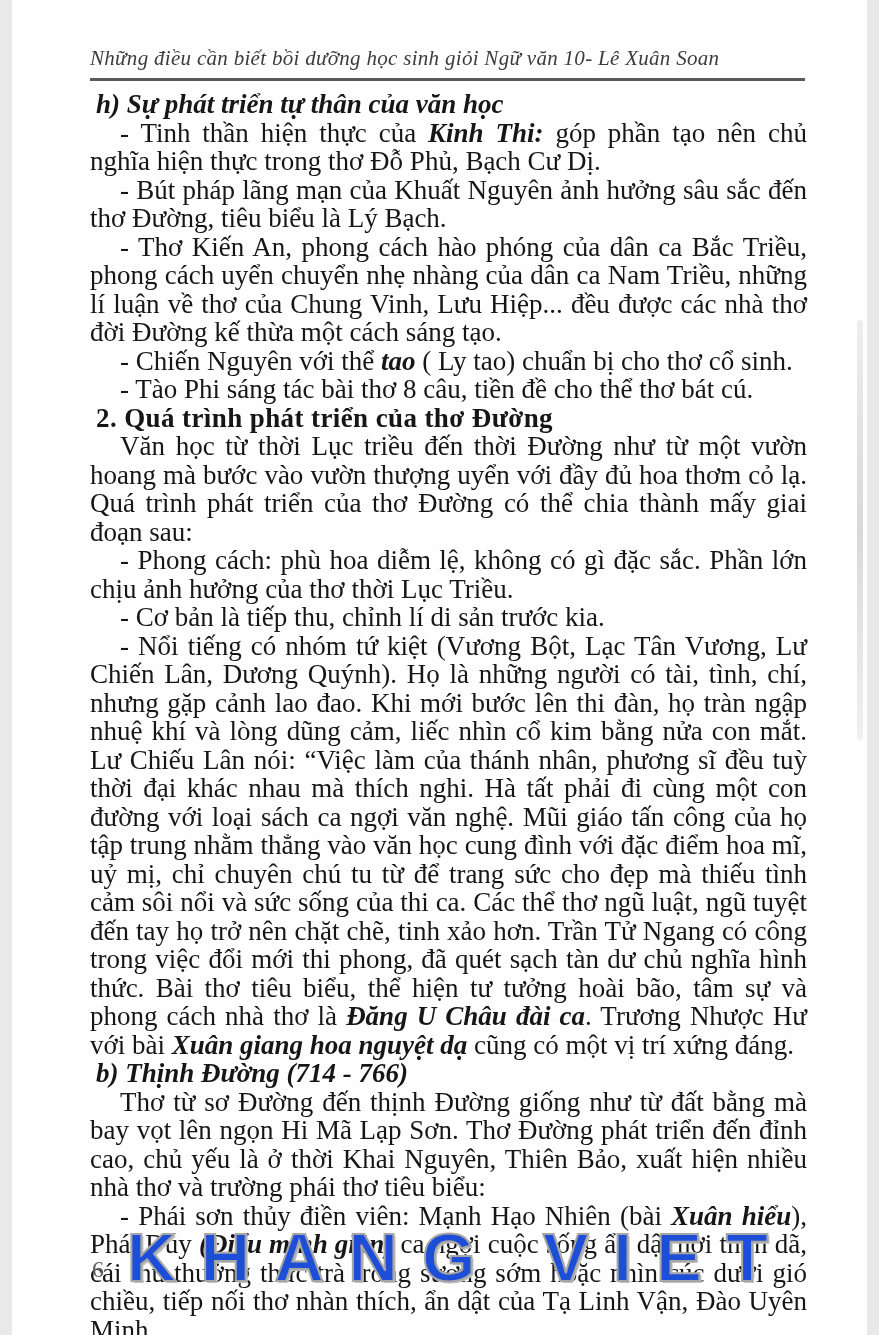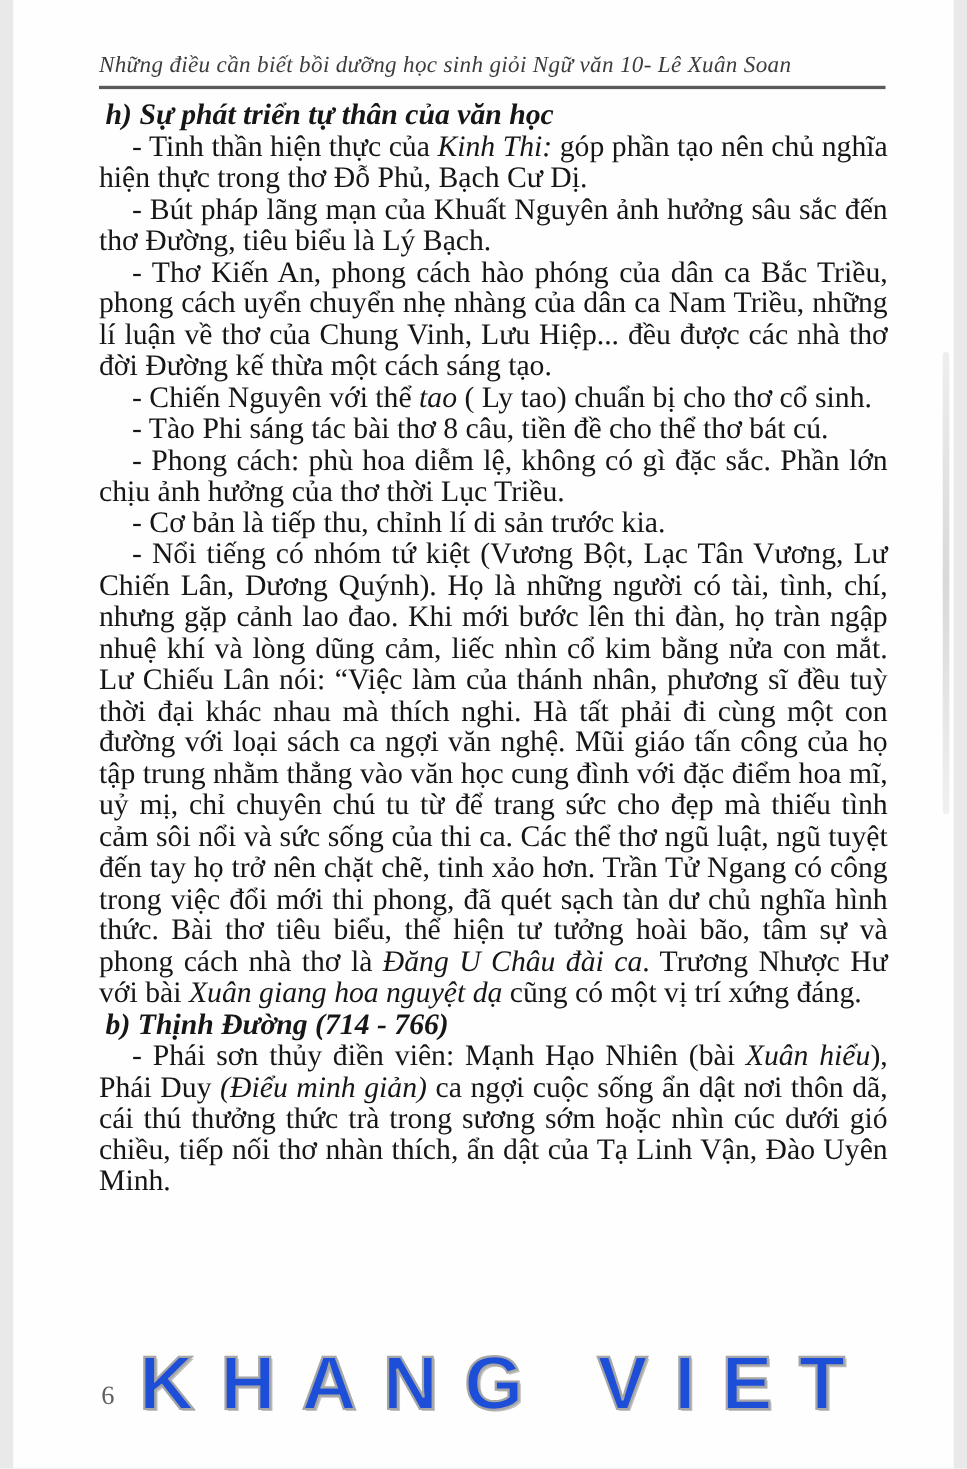--- a/index.html
+++ b/index.html
@@ -40,21 +40,21 @@
     font-style: italic;
     text-indent: 6px;
     text-align: left;
   }
   .page-body p.heading-b {
     font-weight: bold;
     text-indent: 6px;
     text-align: left;
     letter-spacing: 0.4px;
   }
-  .it { font-style: italic; }
+  .it { font-style: italic; font-weight: bold; }
   .page-number {
     position: absolute;
     left: 80px;
     bottom: 52px;
     font-size: 24px;
     color: #5f5f5f;
   }
   .watermark {
     position: absolute;
     left: 50%;
@@ -89,24 +89,27 @@
     <span>Những điều cần biết bồi dưỡng học sinh giỏi Ngữ văn 10- Lê Xuân Soan</span>
   </div>
 
   <div class="page-body">
       <p class="heading-bi"><span>h) Sự phát triển tự thân của văn học</span></p>
       <p class="body"><span>- Tinh thần hiện thực của </span><span class="it">Kinh Thi:</span><span> góp phần tạo nên chủ nghĩa hiện thực trong thơ Đỗ Phủ, Bạch Cư Dị.</span></p>
       <p class="body"><span>- Bút pháp lãng mạn của Khuất Nguyên ảnh hưởng sâu sắc đến thơ Đường, tiêu biểu là Lý Bạch.</span></p>
       <p class="body"><span>- Thơ Kiến An, phong cách hào phóng của dân ca Bắc Triều, phong cách uyển chuyển nhẹ nhàng của dân ca Nam Triều, những lí luận về thơ của Chung Vinh, Lưu Hiệp... đều được các nhà thơ đời Đường kế thừa một cách sáng tạo.</span></p>
       <p class="body"><span>- Chiến Nguyên với thể </span><span class="it">tao</span><span> ( Ly tao) chuẩn bị cho thơ cổ sinh.</span></p>
       <p class="body"><span>- Tào Phi sáng tác bài thơ 8 câu, tiền đề cho thể thơ bát cú.</span></p>
+      <p class="heading-b"><span>2. Quá trình phát triển của thơ Đường</span></p>
+      <p class="body"><span>Văn học từ thời Lục triều đến thời Đường như từ một vườn hoang mà bước vào vườn thượng uyển với đầy đủ hoa thơm cỏ lạ. Quá trình phát triển của thơ Đường có thể chia thành mấy giai đoạn sau:</span></p>
       <p class="body"><span>- Phong cách: phù hoa diễm lệ, không có gì đặc sắc. Phần lớn chịu ảnh hưởng của thơ thời Lục Triều.</span></p>
       <p class="body"><span>- Cơ bản là tiếp thu, chỉnh lí di sản trước kia.</span></p>
       <p class="body"><span>- Nổi tiếng có nhóm tứ kiệt (Vương Bột, Lạc Tân Vương, Lư Chiến Lân, Dương Quýnh). Họ là những người có tài, tình, chí, nhưng gặp cảnh lao đao. Khi mới bước lên thi đàn, họ tràn ngập nhuệ khí và lòng dũng cảm, liếc nhìn cổ kim bằng nửa con mắt. Lư Chiếu Lân nói: “Việc làm của thánh nhân, phương sĩ đều tuỳ thời đại khác nhau mà thích nghi. Hà tất phải đi cùng một con đường với loại sách ca ngợi văn nghệ. Mũi giáo tấn công của họ tập trung nhằm thẳng vào văn học cung đình với đặc điểm hoa mĩ, uỷ mị, chỉ chuyên chú tu từ để trang sức cho đẹp mà thiếu tình cảm sôi nổi và sức sống của thi ca. Các thể thơ ngũ luật, ngũ tuyệt đến tay họ trở nên chặt chẽ, tinh xảo hơn. Trần Tử Ngang có công trong việc đổi mới thi phong, đã quét sạch tàn dư chủ nghĩa hình thức. Bài thơ tiêu biểu, thể hiện tư tưởng hoài bão, tâm sự và phong cách nhà thơ là </span><span class="it">Đăng U Châu đài ca</span><span>. Trương Nhược Hư với bài </span><span class="it">Xuân giang hoa nguyệt dạ</span><span> cũng có một vị trí xứng đáng.</span></p>
       <p class="heading-bi"><span>b) Thịnh Đường (714 - 766)</span></p>
+      <p class="body"><span>Thơ từ sơ Đường đến thịnh Đường giống như từ đất bằng mà bay vọt lên ngọn Hi Mã Lạp Sơn. Thơ Đường phát triển đến đỉnh cao, chủ yếu là ở thời Khai Nguyên, Thiên Bảo, xuất hiện nhiều nhà thơ và trường phái thơ tiêu biểu:</span></p>
       <p class="body"><span>- Phái sơn thủy điền viên: Mạnh Hạo Nhiên (bài </span><span class="it">Xuân hiểu</span><span>), Phái Duy </span><span class="it">(Điểu minh giản)</span><span> ca ngợi cuộc sống ẩn dật nơi thôn dã, cái thú thưởng thức trà trong sương sớm hoặc nhìn cúc dưới gió chiều, tiếp nối thơ nhàn thích, ẩn dật của Tạ Linh Vận, Đào Uyên Minh.</span></p>
     </div>
 
   <div class="scan-smudge"></div>
 
   <div class="watermark">KHANG VIET</div>
 
   <div class="page-number">6</div>
 
 </div>

